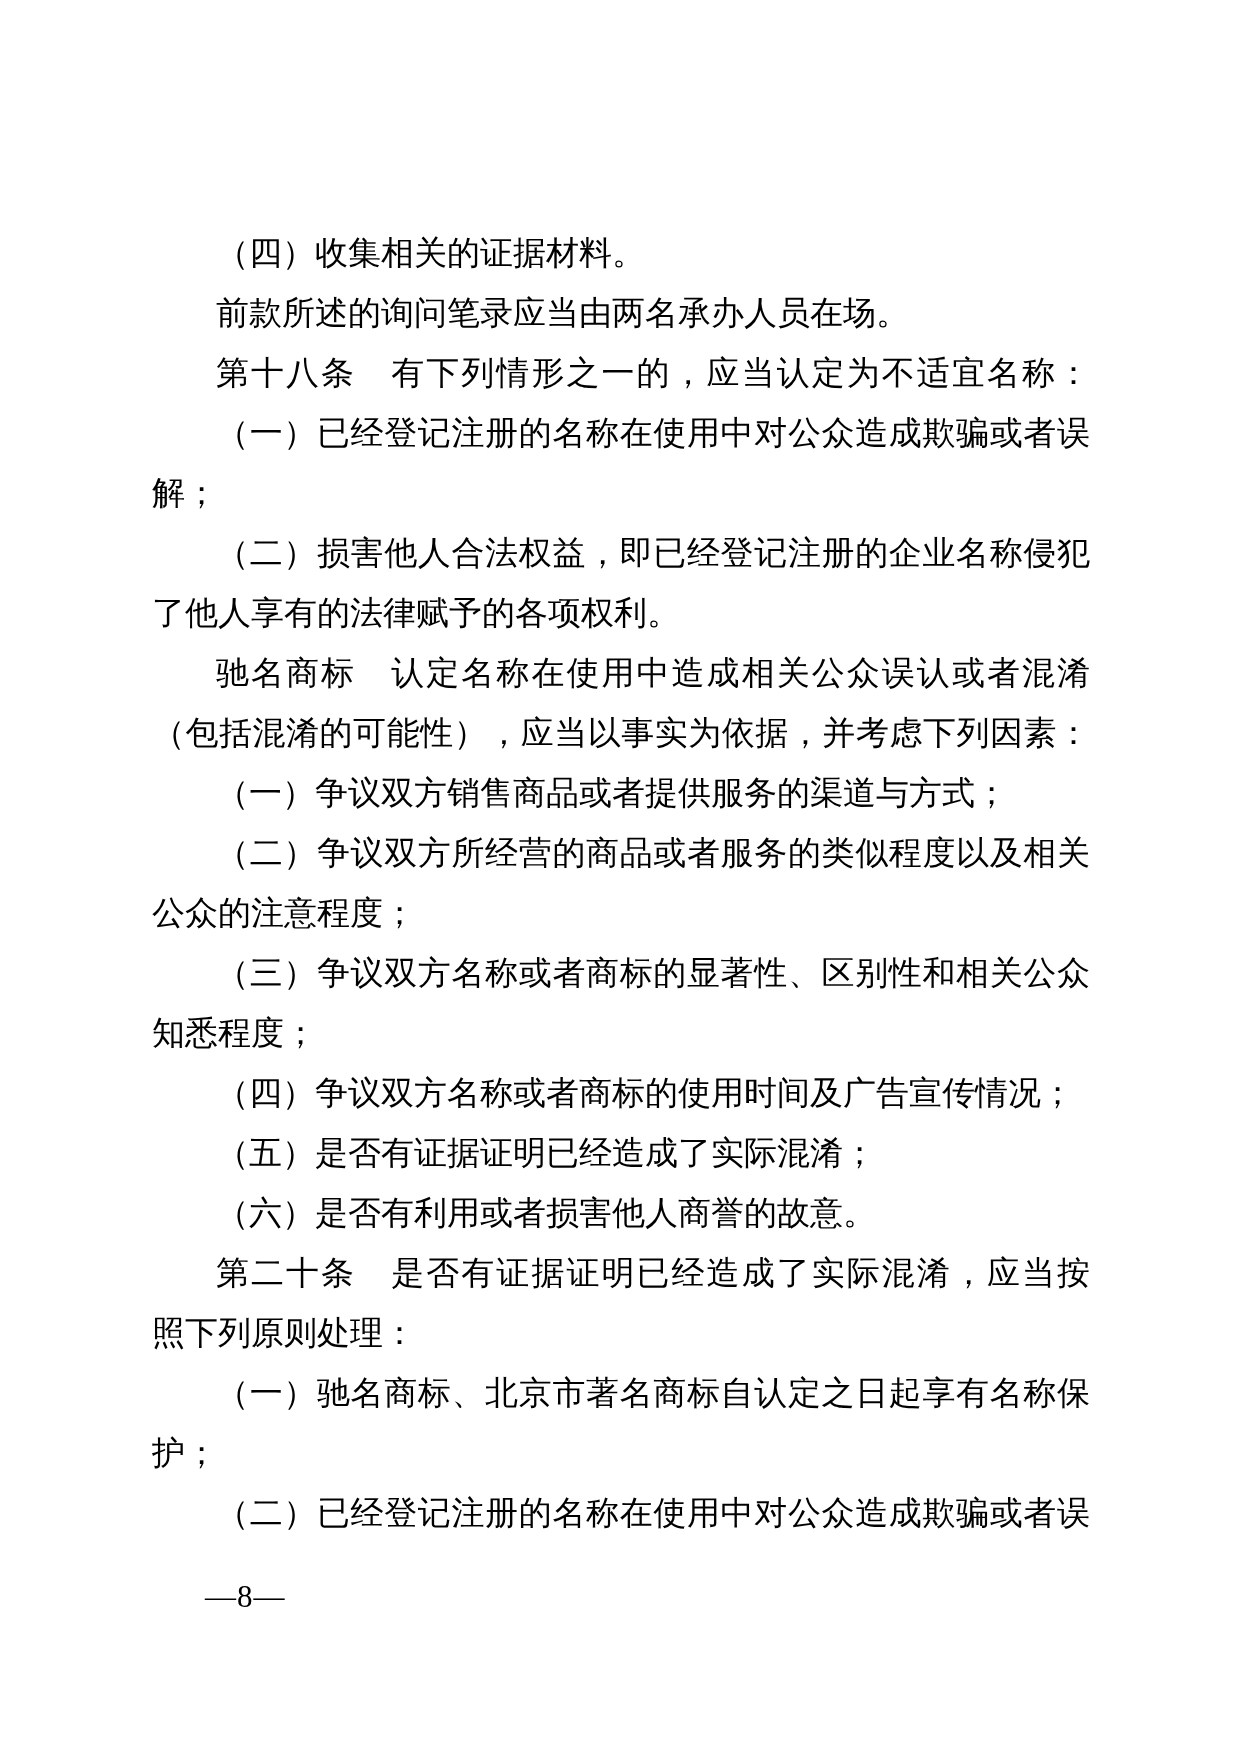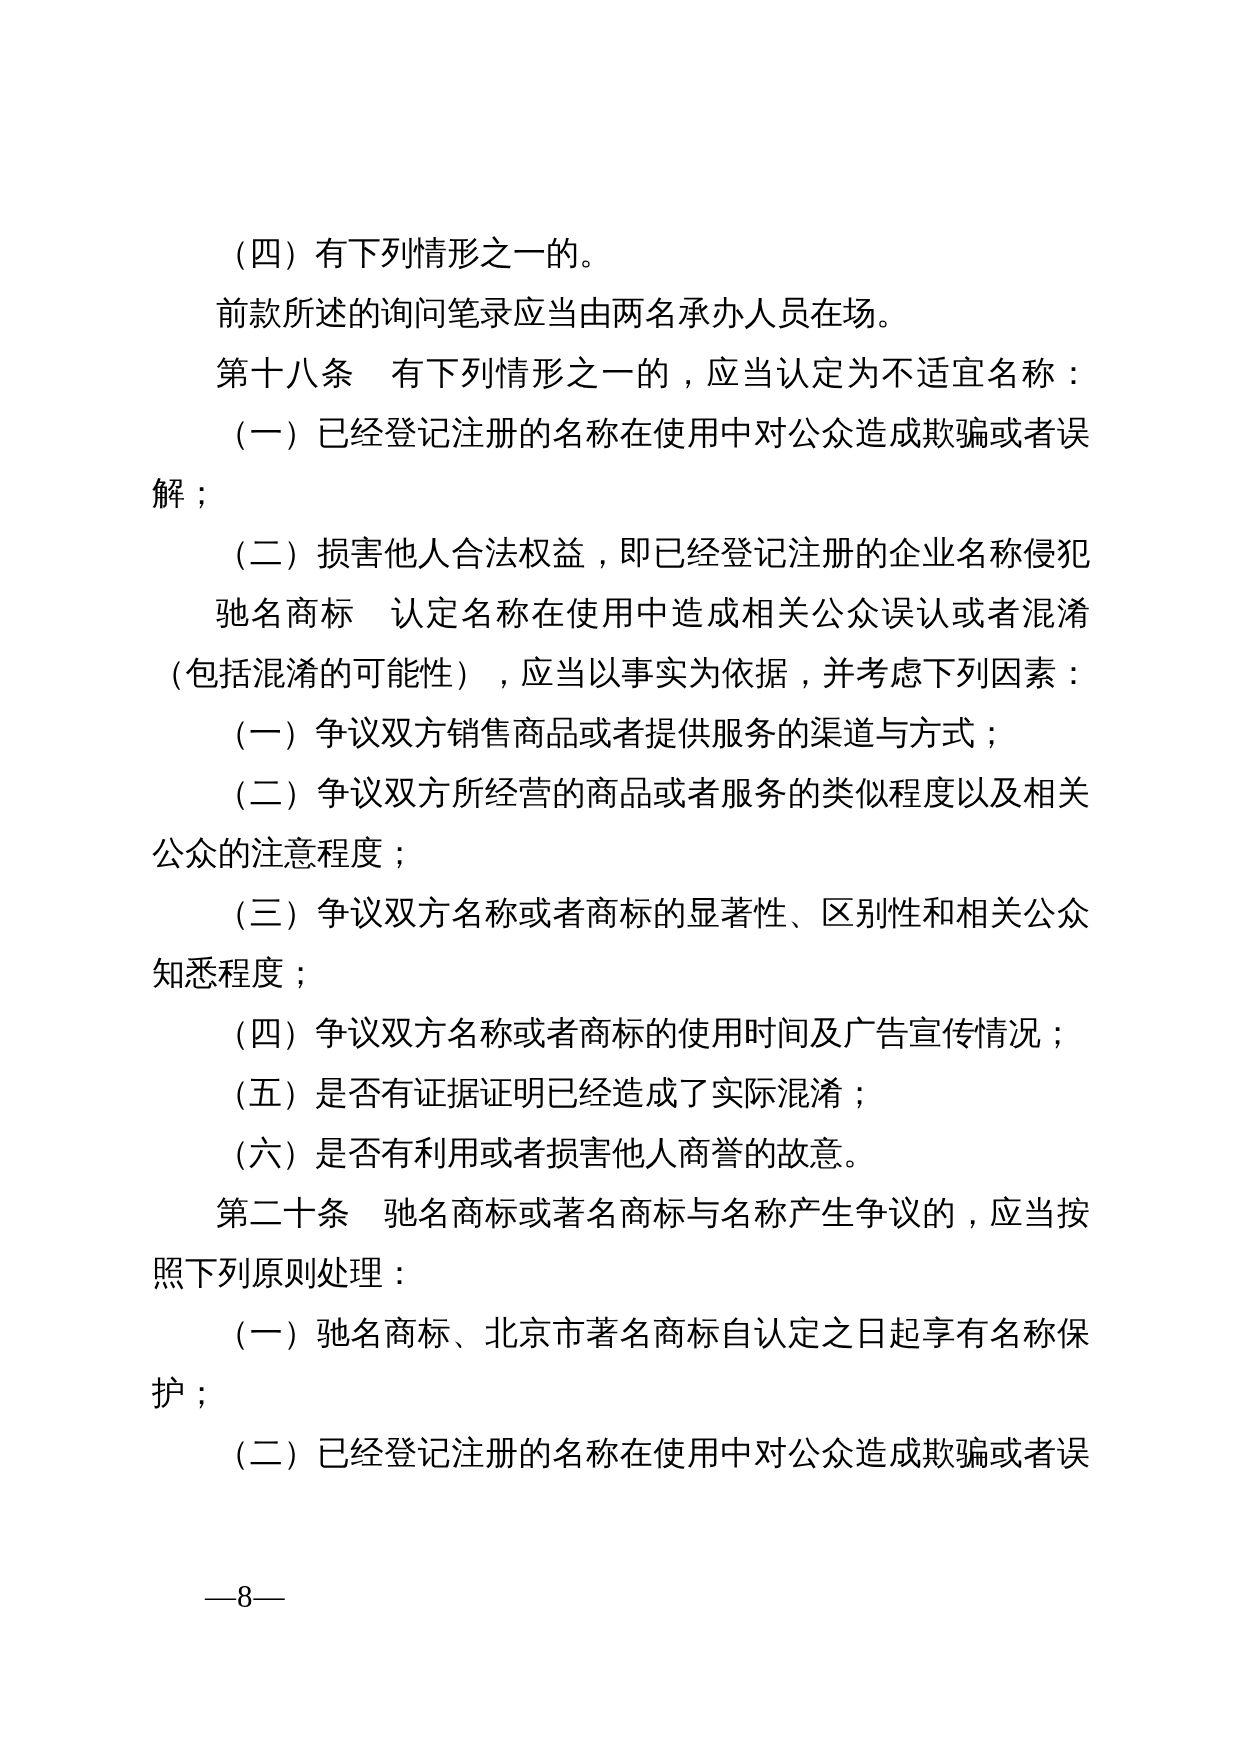--- a/index.html
+++ b/index.html
@@ -56,36 +56,37 @@
     font-size: 31px;
     line-height: 40px;
     letter-spacing: 1px;
   }
 </style>
 </head>
 <body>
 
 <div class="page">
   <div class="text-block" id="text-block">
-      <div class="line indent"><span class="body-text">（四）有下列情形之一的。</span></div>
+      <div class="line indent"><span class="body-text">（四）收集相关的证据材料。</span></div>
       <div class="line indent"><span class="body-text">前款所述的询问笔录应当由两名承办人员在场。</span></div>
       <div class="line indent justify"><span class="lead">第十八条</span><span class="body-text">　有下列情形之一的，应当认定为不适宜名称：</span></div>
       <div class="line indent justify"><span class="body-text">（一）已经登记注册的名称在使用中对公众造成欺骗或者误</span></div>
       <div class="line"><span class="body-text">解；</span></div>
       <div class="line indent justify"><span class="body-text">（二）损害他人合法权益，即已经登记注册的企业名称侵犯</span></div>
+      <div class="line"><span class="body-text">了他人享有的法律赋予的各项权利。</span></div>
       <div class="line indent justify"><span class="lead">驰名商标</span><span class="body-text">　认定名称在使用中造成相关公众误认或者混淆</span></div>
       <div class="line justify"><span class="body-text">（包括混淆的可能性），应当以事实为依据，并考虑下列因素：</span></div>
       <div class="line indent"><span class="body-text">（一）争议双方销售商品或者提供服务的渠道与方式；</span></div>
       <div class="line indent justify"><span class="body-text">（二）争议双方所经营的商品或者服务的类似程度以及相关</span></div>
       <div class="line"><span class="body-text">公众的注意程度；</span></div>
       <div class="line indent justify"><span class="body-text">（三）争议双方名称或者商标的显著性、区别性和相关公众</span></div>
       <div class="line"><span class="body-text">知悉程度；</span></div>
       <div class="line indent"><span class="body-text">（四）争议双方名称或者商标的使用时间及广告宣传情况；</span></div>
       <div class="line indent"><span class="body-text">（五）是否有证据证明已经造成了实际混淆；</span></div>
       <div class="line indent"><span class="body-text">（六）是否有利用或者损害他人商誉的故意。</span></div>
-      <div class="line indent justify"><span class="lead">第二十条</span><span class="body-text">　驰名商标或著名商标与名称产生争议的，应当按</span></div>
+      <div class="line indent justify"><span class="lead">第二十条</span><span class="body-text">　是否有证据证明已经造成了实际混淆，应当按</span></div>
       <div class="line"><span class="body-text">照下列原则处理：</span></div>
       <div class="line indent justify"><span class="body-text">（一）驰名商标、北京市著名商标自认定之日起享有名称保</span></div>
       <div class="line"><span class="body-text">护；</span></div>
       <div class="line indent justify"><span class="body-text">（二）已经登记注册的名称在使用中对公众造成欺骗或者误</span></div>
     </div>
   <div class="page-number">—8—</div>
 </div>
 
 </body></html>

